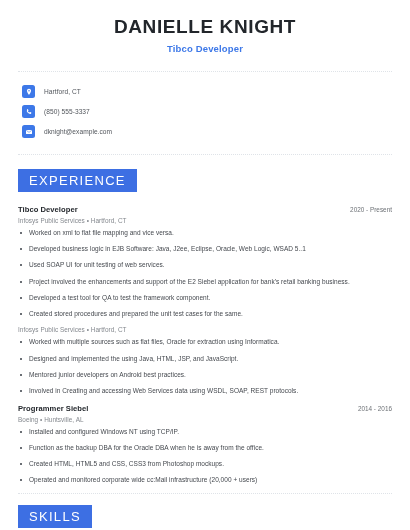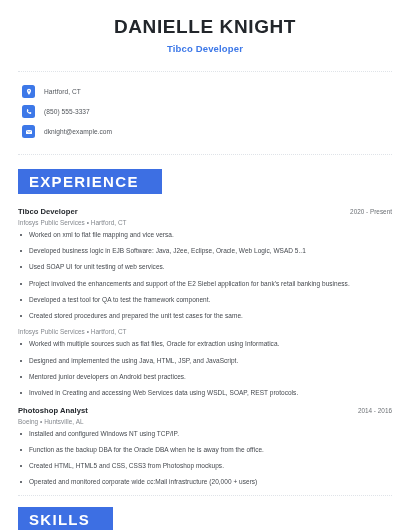--- a/index.html
+++ b/index.html
@@ -79,24 +79,24 @@
     font-size: 6.6px;
     color: #52565c;
     letter-spacing: 0.05px;
   }
 
   
   .section-badge {
     display: inline-block;
     background: #3d6fe3;
     color: #ffffff;
-    font-size: 15px;
-    font-weight: bold;
+    font-size: 13px;
+    font-weight: normal;
     letter-spacing: 1.3px;
-    padding: 5px 23px 5px 11px;
+    padding: 5px 11px 5px 11px;
     line-height: 1;
   }
   .section-badge-wrap { margin-top: 14px; }
   .section-badge-wrap.skills { margin-top: 11px; }
 
   
   .experience { margin-top: 13px; }
 
   .entry { margin-bottom: 2px; }
   .entry-head {
@@ -220,21 +220,21 @@
       <ul class="bullets">
         <li>Worked with multiple sources such as flat files, Oracle for extraction using Informatica.</li>
         <li>Designed and implemented the using Java, HTML, JSP, and JavaScript.</li>
         <li>Mentored junior developers on Android best practices.</li>
         <li>Involved in Creating and accessing Web Services data using WSDL, SOAP, REST protocols.</li>
       </ul>
     </div>
 
     <div class="entry">
       <div class="entry-head">
-        <span class="entry-role">Photoshop Analyst</span>
+        <span class="entry-role">Programmer Siebel</span>
         <span class="entry-dates">2014 - 2016</span>
       </div>
       <div class="entry-org">Boeing  •  Huntsville, AL</div>
       <ul class="bullets">
         <li>Installed and configured Windows NT using TCP/IP.</li>
         <li>Function as the backup DBA for the Oracle DBA when he is away from the office.</li>
         <li>Created HTML, HTML5 and CSS, CSS3 from Photoshop mockups.</li>
         <li>Operated and monitored corporate wide cc:Mail infrastructure (20,000 + users)</li>
       </ul>
     </div>

